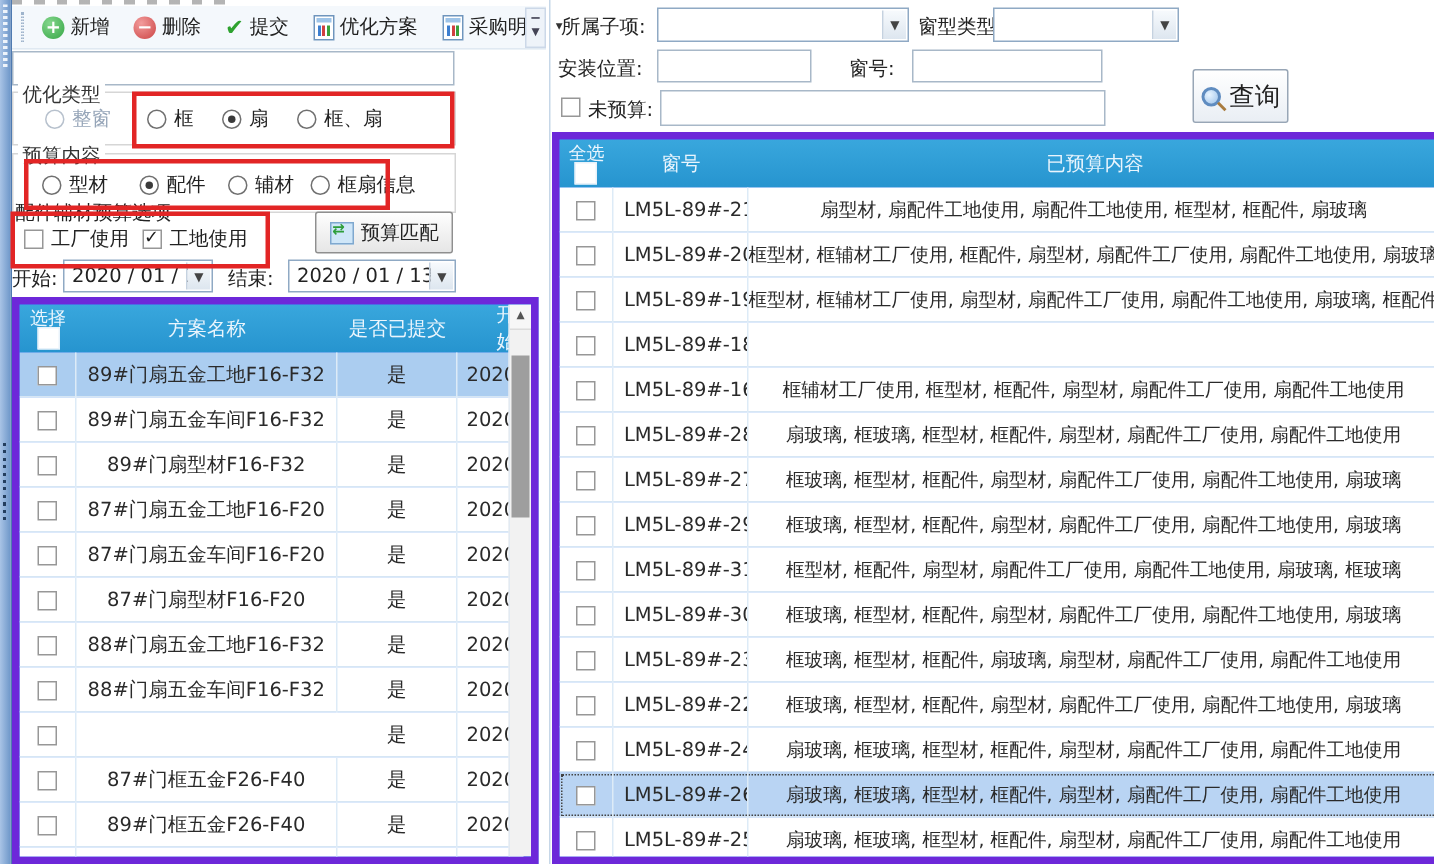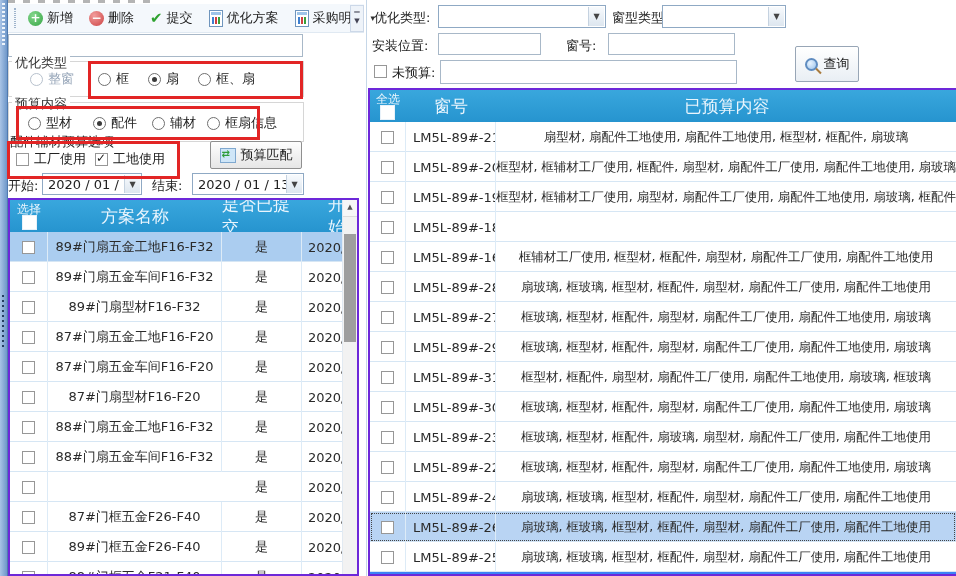--- a/index.html
+++ b/index.html
@@ -53,23 +53,23 @@
   .ic-match{width:14px;height:13px;background:#cfe6f8;border:1px solid #7fa8cf;position:relative;flex:none;}
   .ic-match::after{content:"⇄";position:absolute;left:1px;top:-1px;color:#2e9e3a;font-size:10px;font-weight:bold;}
 
   .dbox{position:absolute;height:22px;border:1px solid #8fa9c4;background:#fff;font-size:13px;display:flex;
         align-items:center;padding-left:5px;box-sizing:border-box;}
   .arr{position:absolute;right:1px;top:1px;bottom:1px;width:15px;background:linear-gradient(#f7fafd,#dde6ef);
        border-left:1px solid #c5d2e0;color:#444;font-size:8px;display:flex;align-items:center;justify-content:center;}
   .ddl{position:absolute;height:23px;border:1px solid #8fa9c4;background:#fff;box-sizing:border-box;}
 
   
-  .tbl{position:absolute;background:#3b82f6;border:2px solid #6d28d9;box-sizing:border-box;overflow:hidden;}
+  .tbl{position:absolute;background:#3b82f6;border:5px solid #6d28d9;box-sizing:border-box;overflow:hidden;}
   .thead{position:absolute;left:0;top:0;right:0;height:32px;background:linear-gradient(#39a7dd,#2694cf);color:#eaf5fd;}
-  .hc{position:absolute;top:0;height:32px;display:flex;align-items:center;justify-content:center;font-size:17px;box-sizing:border-box;}
+  .hc{position:absolute;top:0;height:32px;display:flex;align-items:center;justify-content:center;font-size:13px;box-sizing:border-box;}
   .hc-top{align-items:flex-start;padding-top:1px;font-size:12px;}
   .hcb{position:absolute;width:13px;height:13px;background:#fff;border:1px solid #e8f2fa;}
   .lrow,.rrow{position:absolute;left:0;height:30px;background:#fff;border-bottom:1px solid #d6e6f4;box-sizing:border-box;}
   .lrow{width:336px;} .rrow{width:586px;}
   .lrow.sel{background:#abcdf0;}
   .rrow.sel{background:#b9d4f3;outline:1px dotted #444;outline-offset:-2px;}
   .cell{position:absolute;top:0;height:30px;display:flex;align-items:center;justify-content:center;
         border-right:1px solid #ddebf7;box-sizing:border-box;font-size:13px;color:#2a2a2a;overflow:hidden;white-space:nowrap;}
   .lc0{left:0;width:38px;} .lc1{left:38px;width:174px;} .lc2{left:212px;width:80px;}
   .lc3{left:292px;width:44px;justify-content:flex-start;padding-left:6px;border-right:none;}
@@ -77,21 +77,21 @@
   .rc2{left:126px;width:460px;border-right:none;font-size:12.5px;}
 
   
   .sb{position:absolute;right:0;top:0;width:14px;height:100%;background:#f2f2f2;border-left:1px solid #e2eaf2;}
   .sb-up{height:16px;background:#f7f7f7;border-bottom:1px solid #dcdcdc;text-align:center;font-size:7px;color:#555;line-height:15px;}
   .sb-thumb{position:absolute;left:1px;top:34px;width:12px;height:108px;background:#9e9e9e;}
 
   .vline{position:absolute;width:1px;background:#c6d7e8;}
 
   .qbtn{left:795px;top:46px;width:62px;height:34px;position:absolute;border:1px solid #98a6b6;border-radius:2px;
-        background:linear-gradient(#ffffff,#e9eef4);display:flex;align-items:center;justify-content:center;gap:6px;font-size:13px;}
+        background:linear-gradient(#ffffff,#e9eef4);display:flex;align-items:center;justify-content:center;gap:6px;font-size:17px;}
   .lens{width:9px;height:9px;border:2px solid #5f8cc0;border-radius:50%;position:relative;flex:none;
         background:radial-gradient(circle at 35% 35%,#e8f4ff,#9cc2ea);}
   .lens::after{content:"";position:absolute;width:7px;height:2px;background:#a97b3e;transform:rotate(45deg);right:-6px;bottom:-3px;}
 </style>
 </head>
 <body>
 
 <div class="screen">
 
   <div class="abs edge-strip"></div>
@@ -319,21 +319,21 @@
       </div>
     <div class="sb">
       <div class="sb-up">▲</div>
       <div class="sb-thumb"></div>
     </div>
   </div>
 
   <div class="vline" style="left:366px;top:0;height:576px;"></div>
 
   
-  <span class="flabel" style="left:374px;top:9px;">优化类型:</span>
+  <span class="flabel" style="left:374px;top:9px;">所属子项:</span>
   <div class="ddl" style="left:438px;top:5px;width:168px;">
     <span style="padding-left:4px;"></span>
     <span class="arr">▼</span>
   </div>
   <span class="flabel" style="left:612px;top:9px;">窗型类型:</span>
   <div class="ddl" style="left:662px;top:5px;width:124px;">
     <span style="padding-left:4px;"></span>
     <span class="arr">▼</span>
   </div>
 

